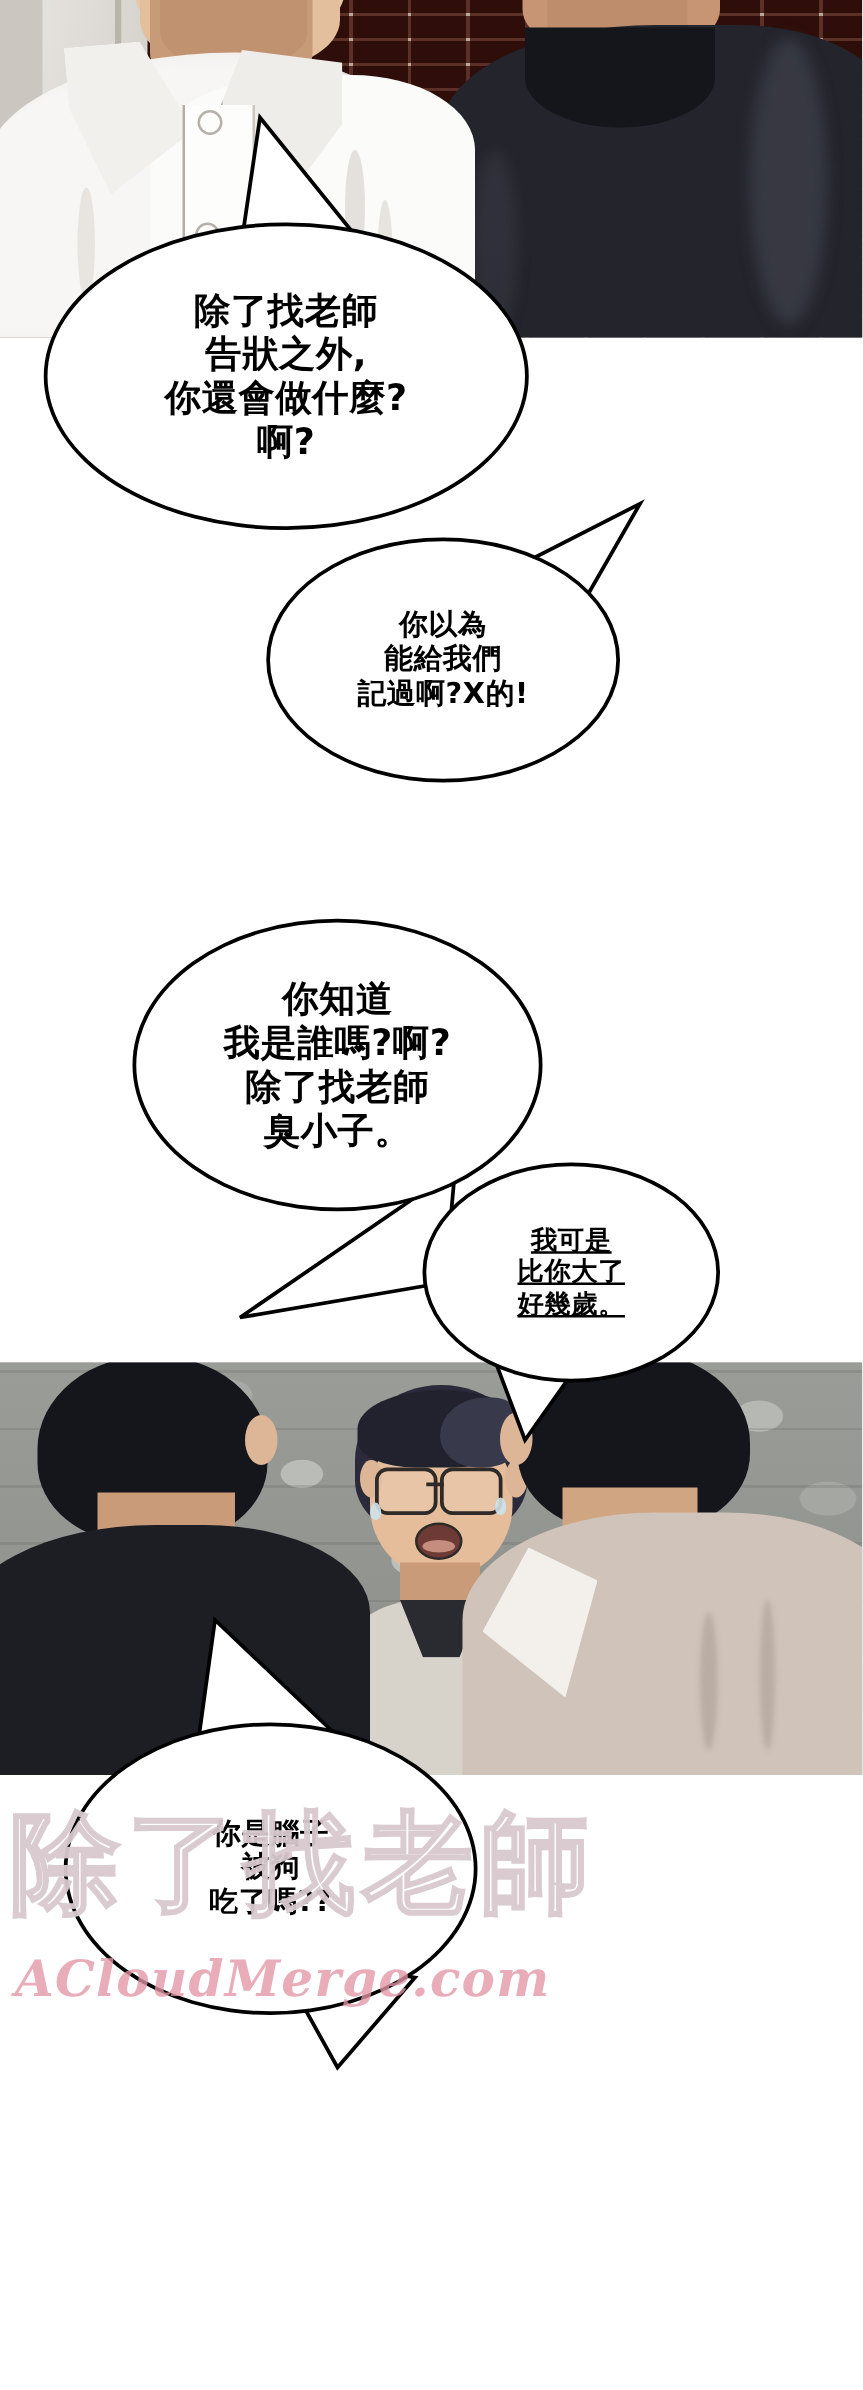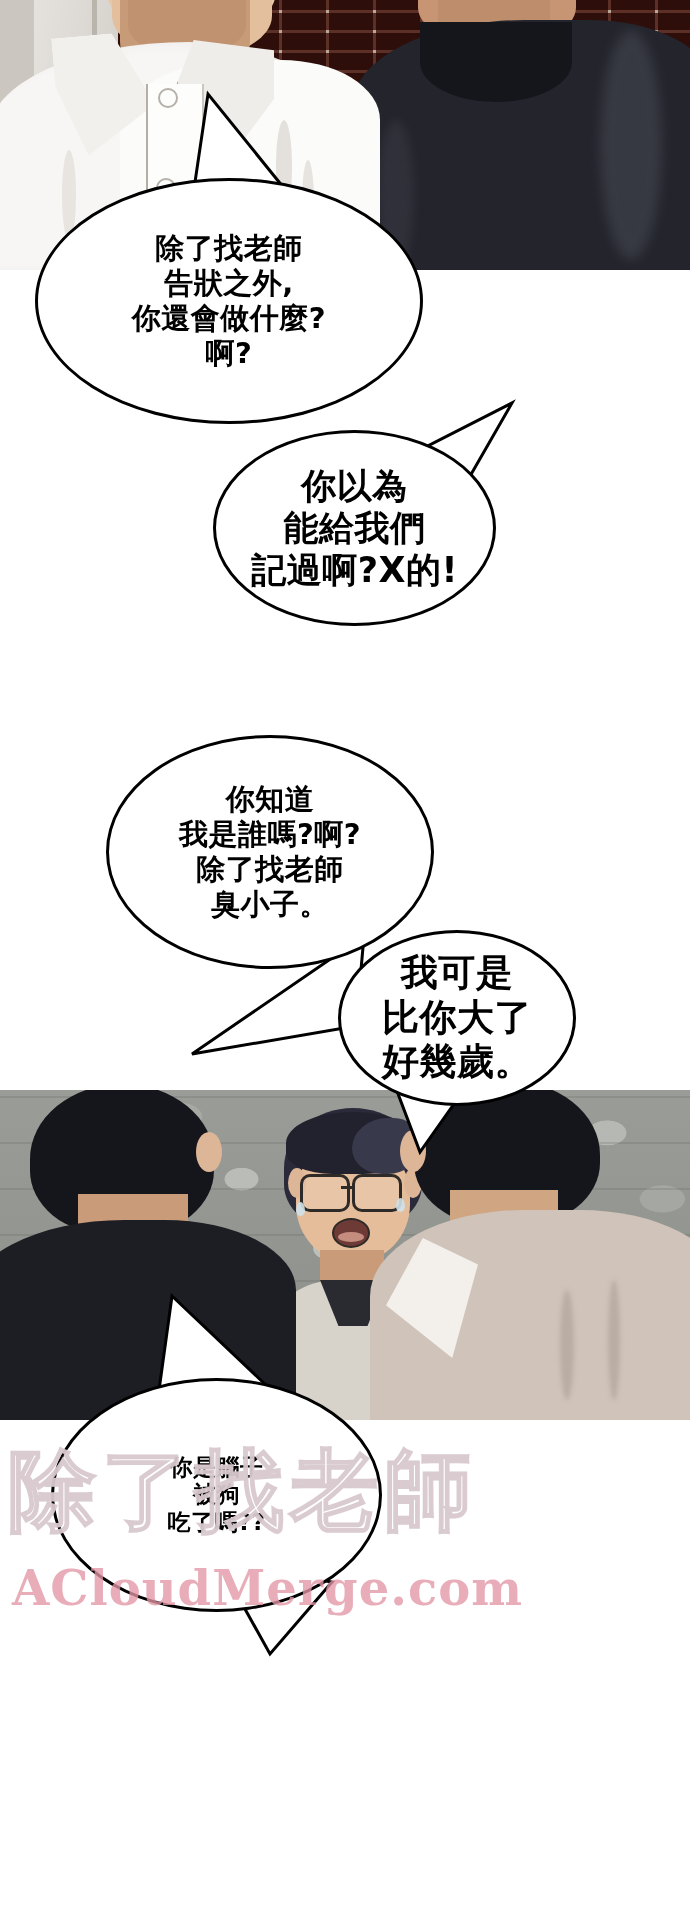--- a/index.html
+++ b/index.html
@@ -103,35 +103,35 @@
           display:flex;align-items:center;justify-content:center;z-index:40;}
   .bubble .txt{font-family:"DejaVu Sans","Liberation Sans",sans-serif;
           font-weight:700;color:#000;text-align:center;line-height:1.20;
           white-space:pre-line;letter-spacing:.5px;}
   .tail{position:absolute;z-index:39;}
   .tail svg{display:block;overflow:visible;}
 
   #bub1{left:35px;top:178px;width:382px;height:240px;}
   #bub1 .txt{font-size:29px;}
   #bub2{left:213px;top:430px;width:277px;height:190px;}
-  #bub2 .txt{font-size:35px;}
+  #bub2 .txt{font-size:23px;}
   #bub3{left:106px;top:735px;width:322px;height:228px;}
   #bub3 .txt{font-size:29px;}
   #bub4{left:338px;top:930px;width:232px;height:170px;}
-  #bub4 .txt{font-size:37px;}
+  #bub4 .txt{font-size:21px;text-decoration:underline;}
   #bub5{left:51px;top:1378px;width:325px;height:228px;}
   #bub5 .txt{font-size:23px;}
 
   
   .wm-cn{position:absolute;left:8px;top:1432px;width:330px;z-index:60;
       font-size:88px;font-weight:700;letter-spacing:6px;color:transparent;
       -webkit-text-stroke:2px rgba(215,200,205,.95);
       font-family:"DejaVu Sans","Liberation Sans",sans-serif;white-space:nowrap;}
   .wm-en{position:absolute;left:12px;top:1560px;z-index:60;
-      font-size:48px;font-weight:700;letter-spacing:1px;
+      font-size:40px;font-style:italic;font-weight:700;letter-spacing:1px;
       color:rgba(226,150,165,.78);
       font-family:"DejaVu Serif","Liberation Serif",serif;white-space:nowrap;text-align:right;}
 </style>
 </head>
 <body>
 
 <div class="page">
 
   <div class="panel" id="panel-top">
     <div class="brickwall"></div>

